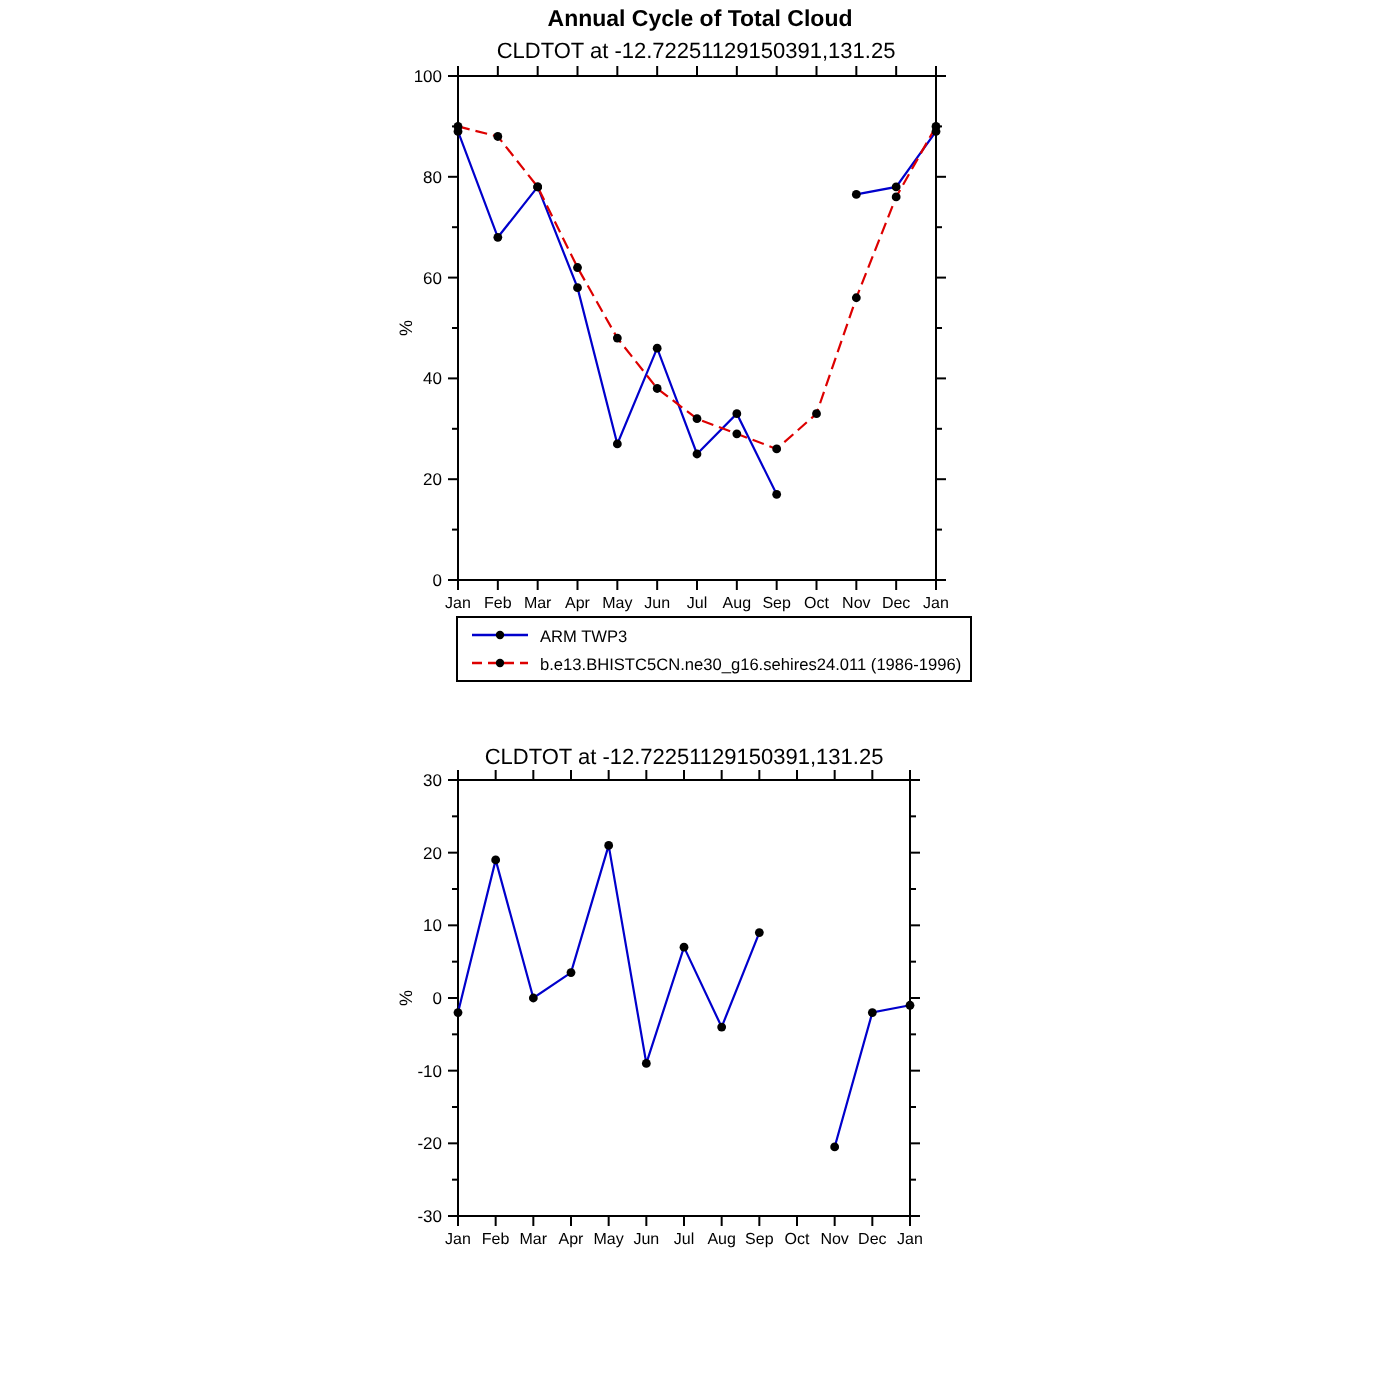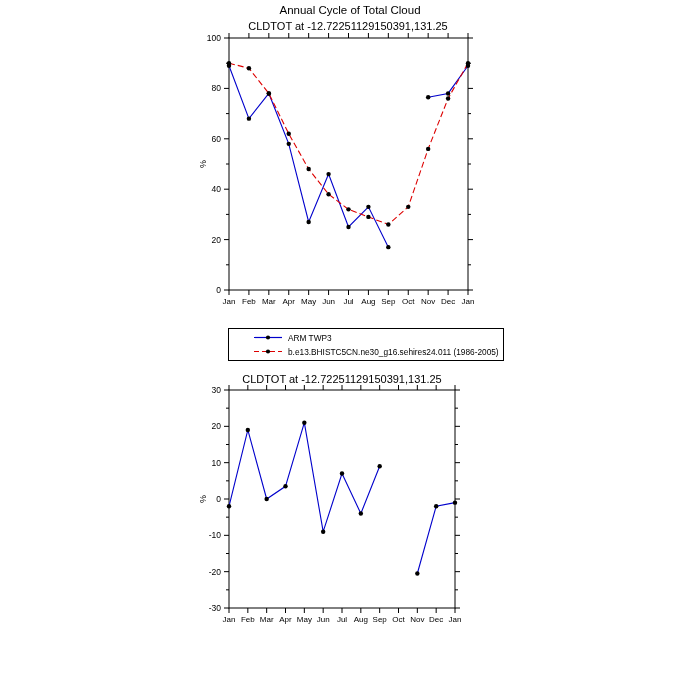--- a/index.html
+++ b/index.html
@@ -1,21 +1,21 @@
 <!DOCTYPE html>
 <html><head>
 <meta charset="utf-8">
 <style>
   html,body{margin:0;padding:0;background:#ffffff;}
   .page{position:relative;width:700px;height:700px;background:#ffffff;font-family:"Liberation Sans",sans-serif;overflow:hidden;}
   #plot-svg{position:absolute;left:0;top:0;}
   svg text{font-family:"Liberation Sans",sans-serif;fill:#000;}
-  .chart-title{position:absolute;transform:translateX(-50%);font-weight:normal;font-size:11.5px;color:#000;white-space:nowrap;}
+  .chart-title{position:absolute;transform:translateX(-50%);font-weight:bold;font-size:11.5px;color:#000;white-space:nowrap;}
   .chart-subtitle{position:absolute;transform:translateX(-50%);font-size:11px;color:#000;white-space:nowrap;}
-  .legend{position:absolute;left:228px;top:328px;width:246px;border:1px solid #000;background:#fff;padding:3px 4px 3px 24px;display:flex;flex-direction:column;justify-content:center;gap:3px;}
+  .legend{position:absolute;left:228px;top:308px;width:246px;border:1px solid #000;background:#fff;padding:3px 4px 3px 6px;display:flex;flex-direction:column;justify-content:center;gap:3px;}
   .legend-row{display:flex;align-items:center;gap:5px;height:11px;}
   .legend-label{font-size:8.3px;color:#000;white-space:nowrap;}
 </style>
 </head>
 <body>
 
 <div class="page">
 
   <svg id="plot-svg" width="700" height="700">
       <rect x="229" y="38" width="239" height="252" fill="none" stroke="#000" stroke-width="1"></rect>
@@ -214,19 +214,19 @@
         <line x1="1" y1="4.5" x2="29" y2="4.5" stroke-width="1.2" stroke="#0000cc"></line>
         <circle cx="15" cy="4.5" r="2.1" fill="#000000"></circle>
       </svg>
       <span class="legend-label">ARM TWP3</span>
     </div>
     <div class="legend-row">
       <svg width="30" height="9">
         <line x1="1" y1="4.5" x2="29" y2="4.5" stroke-width="1.2" stroke-dasharray="5,3" stroke="#dd0000"></line>
         <circle cx="15" cy="4.5" r="2.1" fill="#000000"></circle>
       </svg>
-      <span class="legend-label">b.e13.BHISTC5CN.ne30_g16.sehires24.011 (1986-2005)</span>
+      <span class="legend-label">b.e13.BHISTC5CN.ne30_g16.sehires24.011 (1986-1996)</span>
     </div>
   </div>
 
   <div class="chart-subtitle" style="left:342px;top:373px">CLDTOT at -12.72251129150391,131.25</div>
 
 </div>
 
 </body></html>

